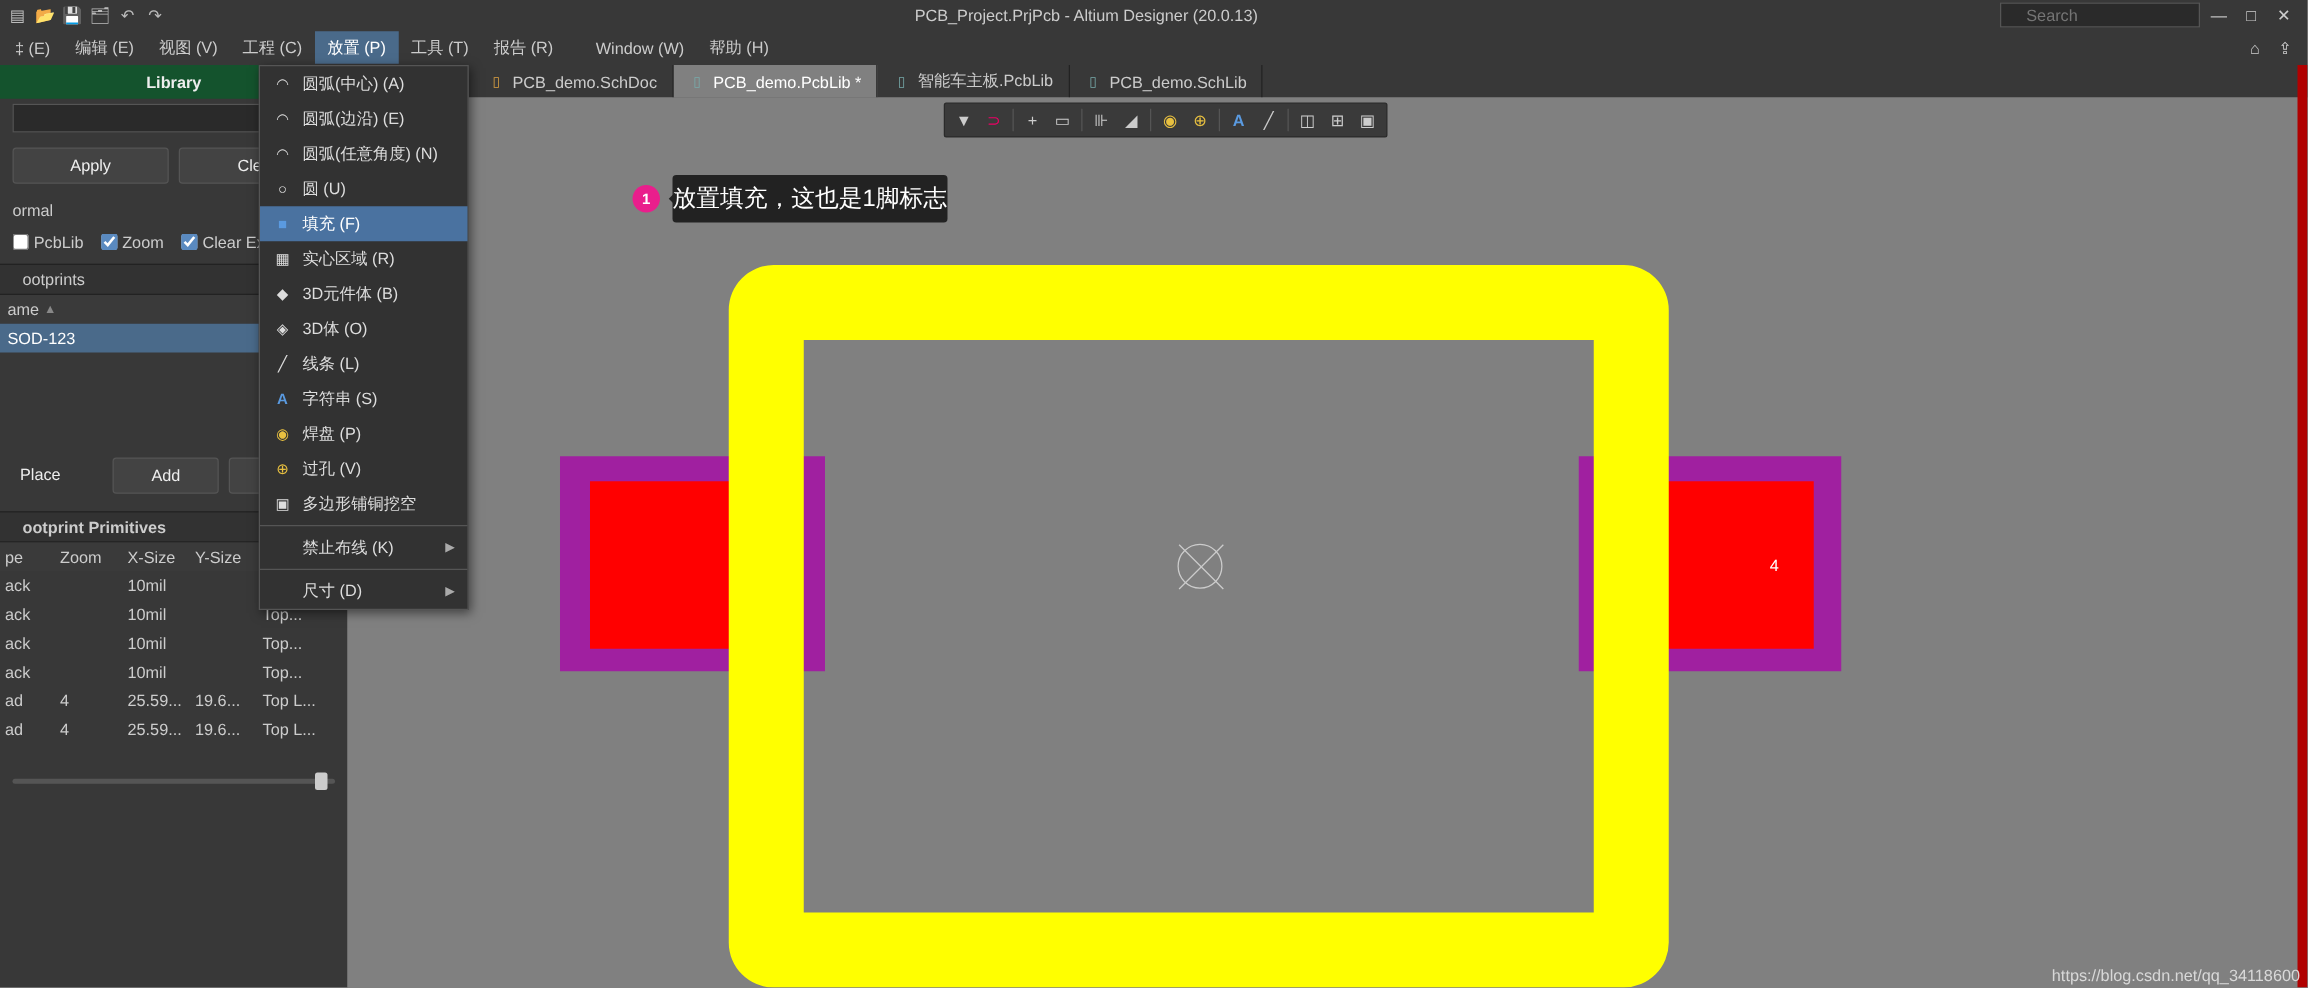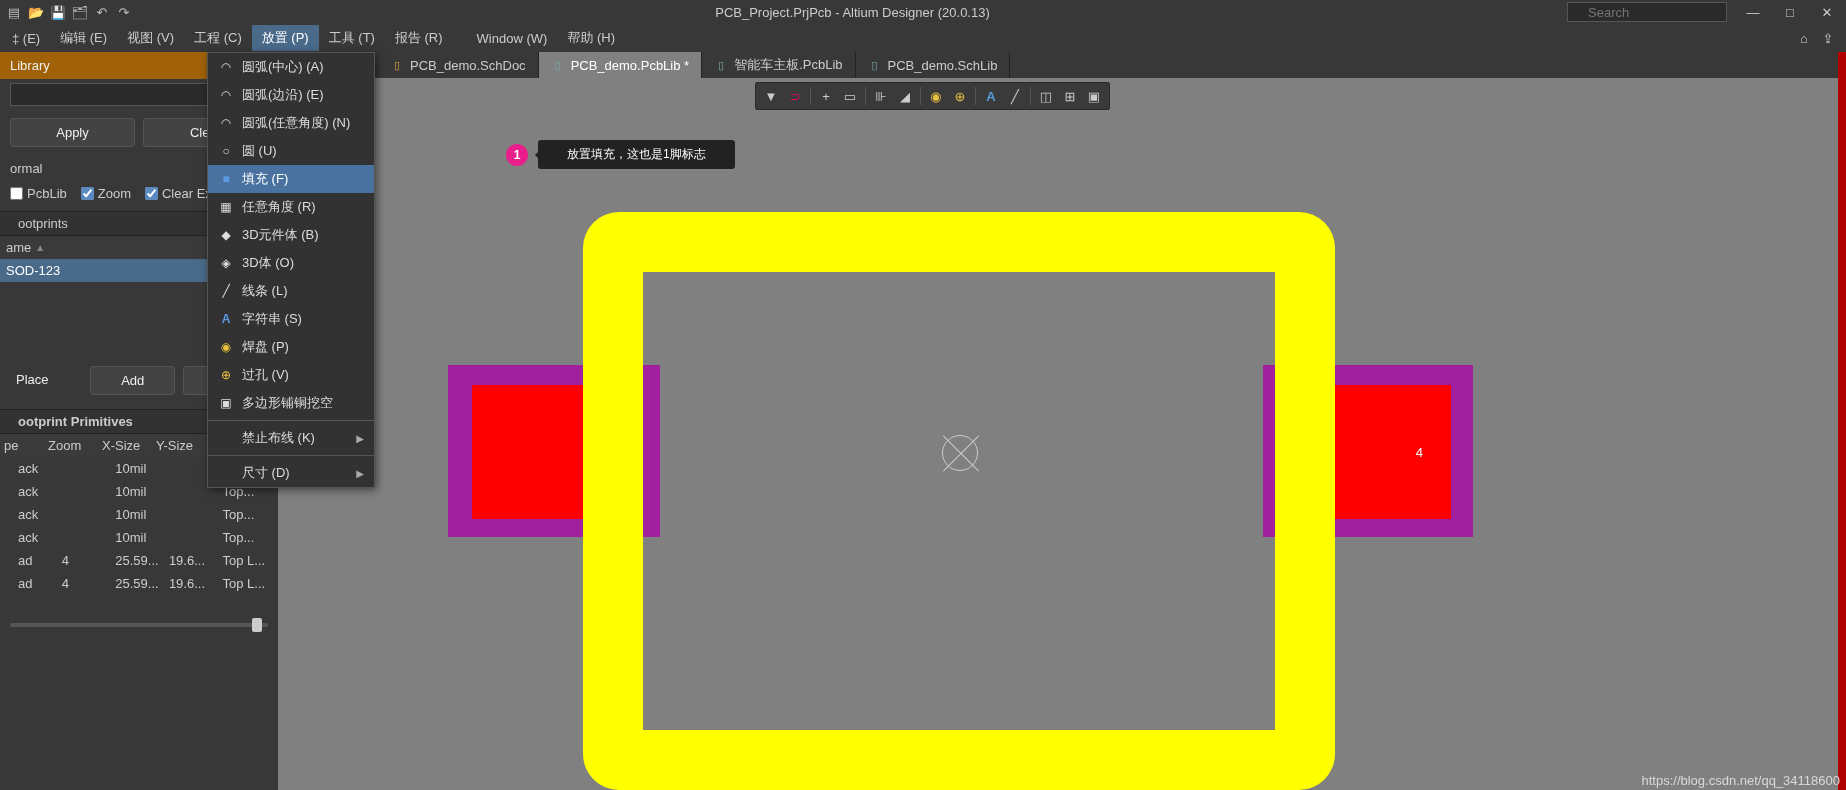--- a/index.html
+++ b/index.html
@@ -1,33 +1,33 @@
 <!DOCTYPE html>
 <html><head>
 <meta charset="utf-8">
 <style>
 * { margin:0; padding:0; box-sizing:border-box; font-family:"Segoe UI","Microsoft YaHei",sans-serif; font-size:13px; user-select:none; }
 body { width:1846px; height:790px; background:#808080; overflow:hidden; position:relative; }
 .titlebar { height:24px; background:#383838; display:flex; align-items:center; color:#ccc; }
 .titlebar-icons { display:flex; gap:6px; padding:0 6px; align-items:center; }
 .titlebar-icons span { width:16px; height:16px; display:flex; align-items:center; justify-content:center; color:#bbb; cursor:pointer; }
 .title-center { flex:1; text-align:center; color:#ccc; }
-.title-right { display:flex; align-items:center; gap:15px; padding-right:8px; }
+.title-right { display:flex; align-items:center; gap:4px; padding-right:8px; }
 .search-box { background:#2a2a2a; border:1px solid #555; color:#aaa; padding:1px 6px 1px 20px; width:160px; height:20px; position:relative; }
 .search-wrap { position:relative; }
 .search-wrap::before { content:"⌕"; position:absolute; left:4px; top:0; color:#888; font-size:14px; }
 .win-btn { width:22px; height:20px; display:flex; align-items:center; justify-content:center; color:#ccc; cursor:pointer; }
 .menubar { height:28px; background:#383838; display:flex; align-items:center; color:#ccc; padding-left:2px; position:relative; }
 .menubar .menu-item { padding:4px 10px; cursor:pointer; }
 .menubar .menu-item.active { background:#4a6a8a; color:#fff; }
 .menubar .right-icons { margin-left:auto; display:flex; gap:4px; padding-right:8px; }
 .menubar .right-icons span { width:20px; height:20px; display:flex; align-items:center; justify-content:center; cursor:pointer; }
 
 .left-panel { position:absolute; left:0; top:52px; width:278px; height:738px; background:#383838; color:#ccc; display:flex; flex-direction:column; }
-.panel-header { background:#a16207; padding:6px 10px; font-weight:normal; color:#eee; }
+.panel-header { background:#14532d; padding:6px 10px; font-weight:bold; color:#eee;text-align:center; }
 .panel-sub { padding:6px 10px 2px; color:#ccc; }
 .row { display:flex; gap:8px; padding:8px 10px; }
 .btn { flex:1; background:#434343; border:1px solid #555; border-radius:3px; padding:6px 0; text-align:center; color:#eee; cursor:pointer; }
 .row-small { padding:6px 10px; color:#ccc; }
 .chk-row { display:flex; gap:14px; padding:4px 10px 10px; align-items:center; }
 .chk { display:flex; align-items:center; gap:4px; }
 .chk input { accent-color:#5a8ac0; }
 .section-head { background:#323232; padding:4px 18px; color:#ccc; border-top:1px solid #222; border-bottom:1px solid #222; }
 .grid-head { display:flex; background:#3a3a3a; font-size:12px; }
 .grid-head div, .grid-row div { padding:4px 6px; }
@@ -35,21 +35,21 @@
 .col-pads { width:70px; text-align:center; }
 .grid-row { display:flex; background:#4a6a8a; color:#fff; }
 .btn-row { display:flex; gap:8px; padding:14px 10px; }
 .prim-head { display:flex; background:#3a3a3a; font-size:12px; }
 .prim-head div, .prim-row div { padding:4px 4px; overflow:hidden; white-space:nowrap; text-overflow:ellipsis; }
 .c-type { width:44px; }
 .c-name { width:54px; }
 .c-x { width:54px; }
 .c-y { width:54px; }
 .c-layer { width:60px; }
-.prim-row { display:flex; color:#ccc; font-size:12px;margin-left:14px; }
+.prim-row { display:flex; color:#ccc; font-size:12px; }
 .slider-row { padding:8px 10px 0; }
 .slider-track { height:4px; background:#555; position:relative; border-radius:2px; }
 .slider-thumb { position:absolute; right:6px; top:-5px; width:10px; height:14px; background:#ccc; border-radius:2px; }
 
 .dropdown { position:absolute; left:207px; top:52px; width:168px; background:#323232; color:#ddd; border:1px solid #555; box-shadow:2px 2px 8px rgba(0,0,0,.5); z-index:50; }
 .dd-item { display:flex; align-items:center; gap:8px; padding:5px 10px; cursor:pointer; }
 .dd-item.active { background:#4a72a0; color:#fff; }
 .dd-icon { width:16px; height:16px; display:flex; align-items:center; justify-content:center; font-size:12px; }
 .dd-sep { height:1px; background:#555; margin:3px 0; }
 .dd-item .arrow { margin-left:auto; color:#aaa; font-size:10px; }
@@ -59,21 +59,21 @@
 .tab.active { background:#808080; color:#fff; }
 .tab .ticon { width:14px; height:14px; display:inline-flex; align-items:center; justify-content:center; font-size:11px; }
 
 .toolbar { position:absolute; left:755px; top:82px; height:28px; background:#3a3a3a; border:1px solid #2a2a2a; display:flex; align-items:center; gap:2px; padding:0 4px; z-index:5; border-radius:2px; }
 .tbtn { width:22px; height:22px; display:flex; align-items:center; justify-content:center; color:#ccc; cursor:pointer; border-radius:2px; }
 .tsep { width:1px; height:18px; background:#555; margin:0 2px; }
 
 .canvas { position:absolute; left:278px; top:78px; right:0; bottom:0; background:#808080; }
 .annot { position:absolute; left:500px; top:140px; display:flex; align-items:center; z-index:5; }
 .annot-badge { width:22px; height:22px; border-radius:50%; background:#e91e8c; color:#fff; display:flex; align-items:center; justify-content:center; font-weight:bold; font-size:12px; }
-.annot-text { background:#222; color:#fff; padding:6px 29px; margin-left:10px; border-radius:3px; position:relative; font-size:12px; }
+.annot-text { background:#222; color:#fff; padding:6px 0; margin-left:10px; border-radius:3px; position:relative; font-size:19px; }
 .annot-text::before { content:""; position:absolute; left:-8px; top:50%; transform:translateY(-50%); border:5px solid transparent; border-right-color:#222; }
 
 .pad { position:absolute; background:#a020a0; }
 .pad-inner { position:absolute; background:#ff0000; display:flex; align-items:center; justify-content:center; color:#fff; font-size:42px; font-family:Arial; }
 .outline { position:absolute; border:60px solid #ffff00; border-radius:36px; }
 .origin { position:absolute; width:36px; height:36px; border:1px solid #ccc; border-radius:50%; }
 .origin::before, .origin::after { content:""; position:absolute; background:#ccc; }
 .origin::before { width:50px; height:1px; top:50%; left:-7px; transform:rotate(45deg); }
 .origin::after { width:50px; height:1px; top:50%; left:-7px; transform:rotate(-45deg); }
 
@@ -138,21 +138,21 @@
   <div class="dd-item">
       <span class="dd-icon">○</span>
       <span>圆 (U)</span>
     </div>
   <div class="dd-item active">
       <span class="dd-icon ic-blue">■</span>
       <span>填充 (F)</span>
     </div>
   <div class="dd-item">
       <span class="dd-icon">▦</span>
-      <span>任意角度 (R)</span>
+      <span>实心区域 (R)</span>
     </div>
   <div class="dd-item">
       <span class="dd-icon">◆</span>
       <span>3D元件体 (B)</span>
     </div>
   <div class="dd-item">
       <span class="dd-icon">◈</span>
       <span>3D体 (O)</span>
     </div>
   <div class="dd-item">

